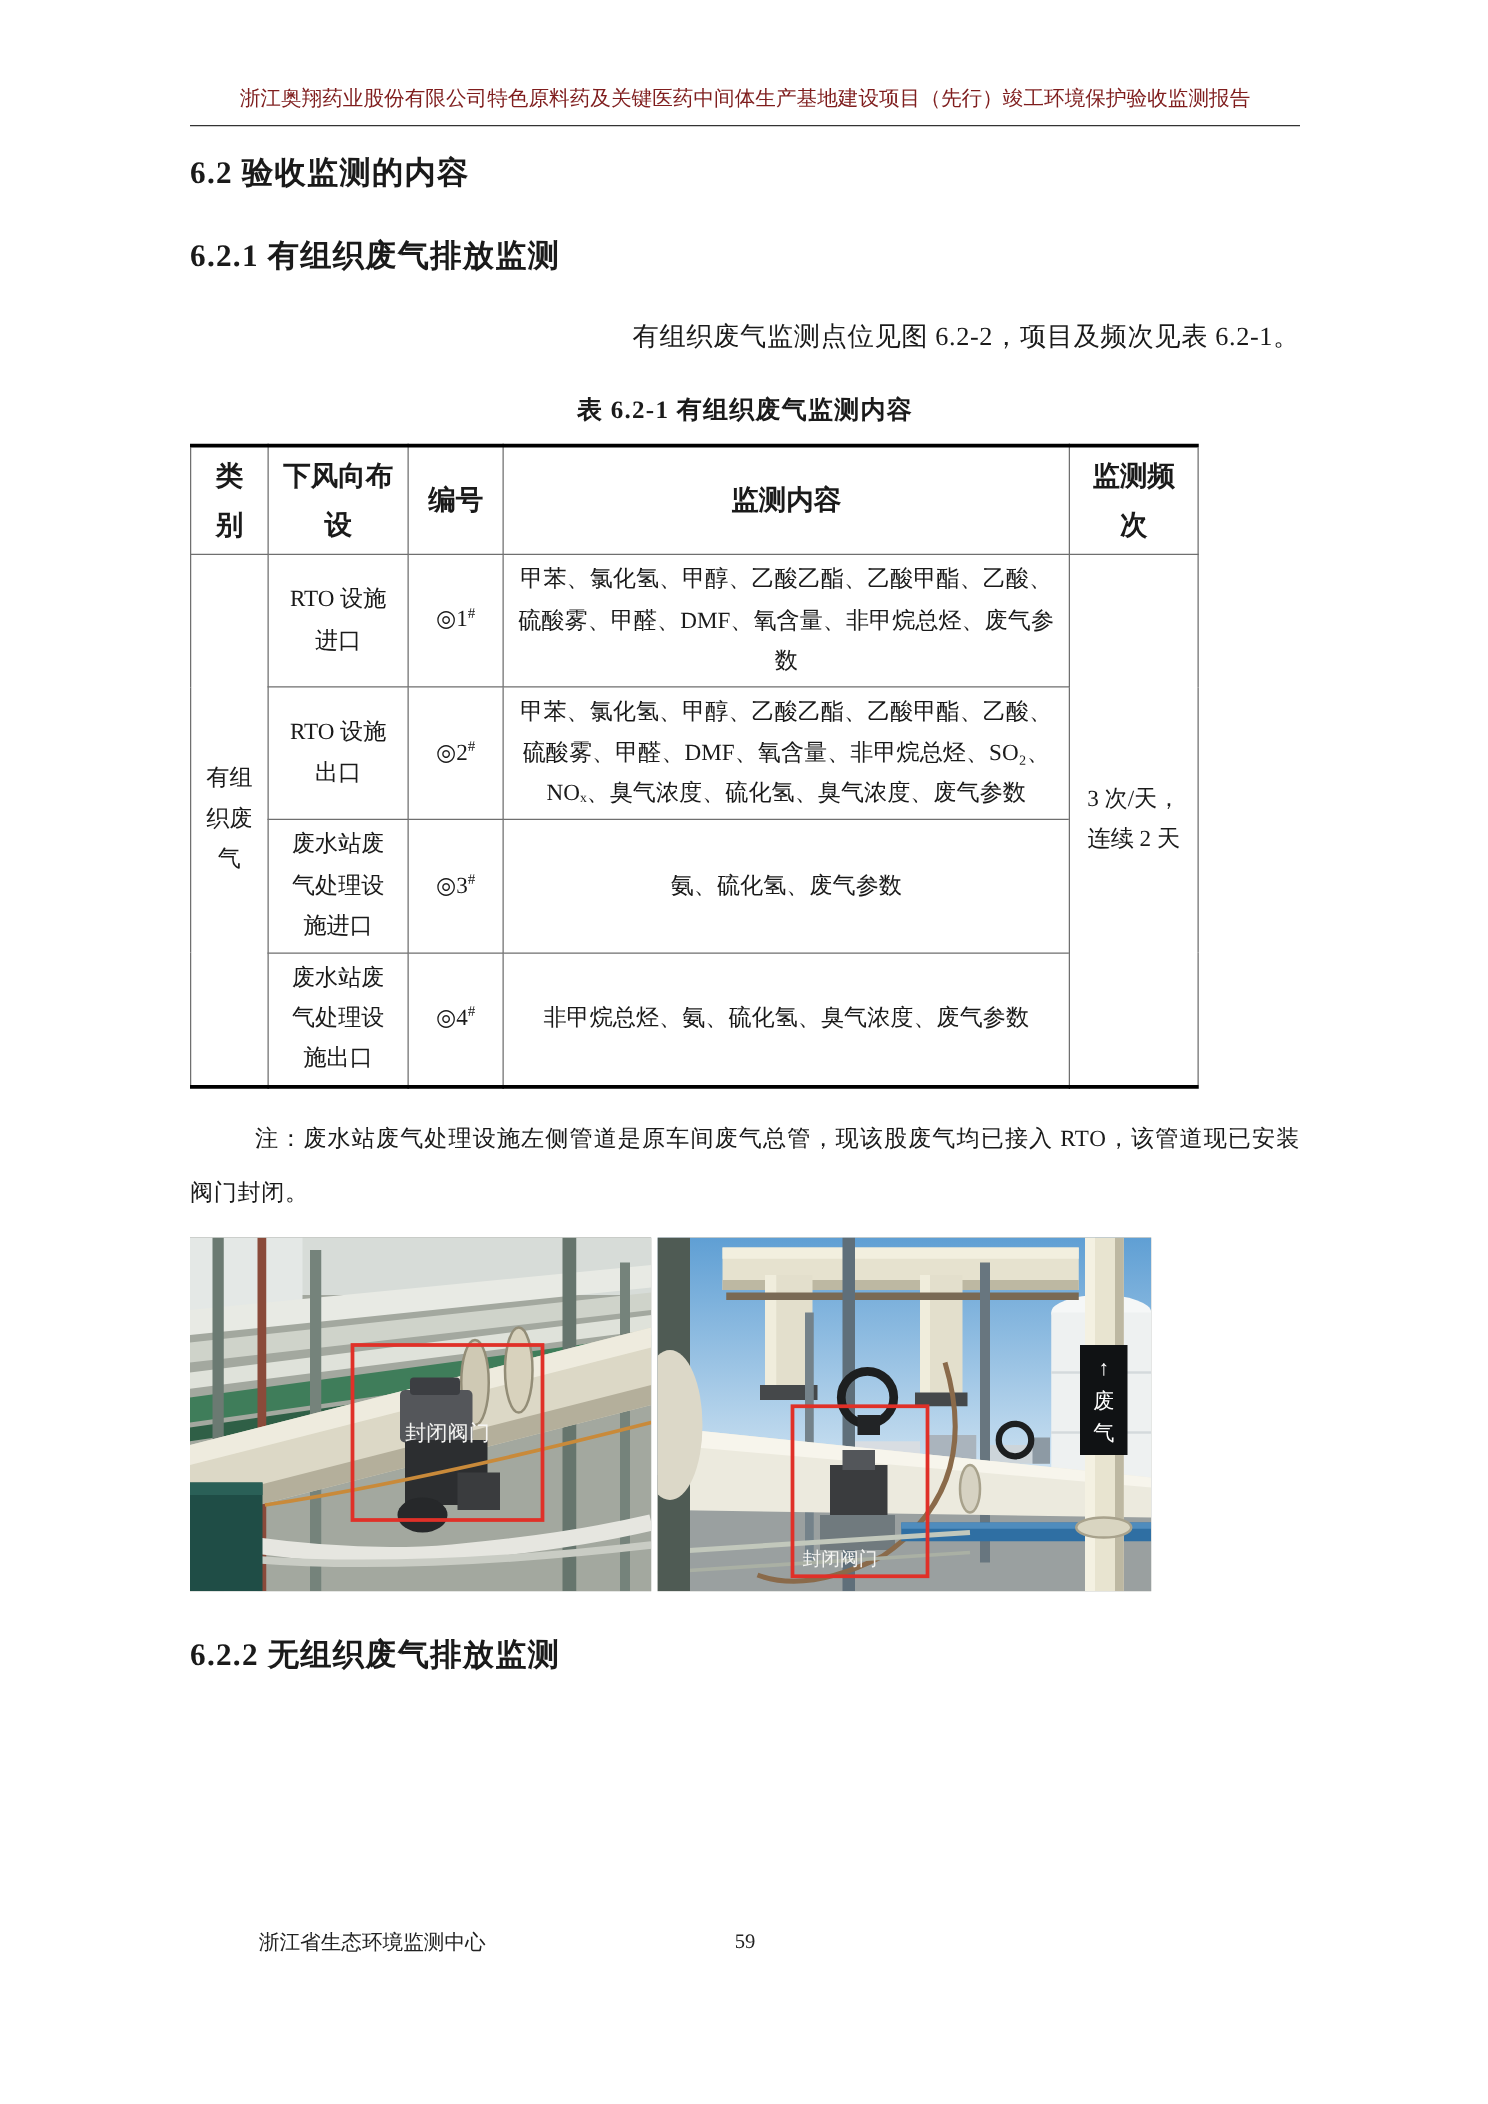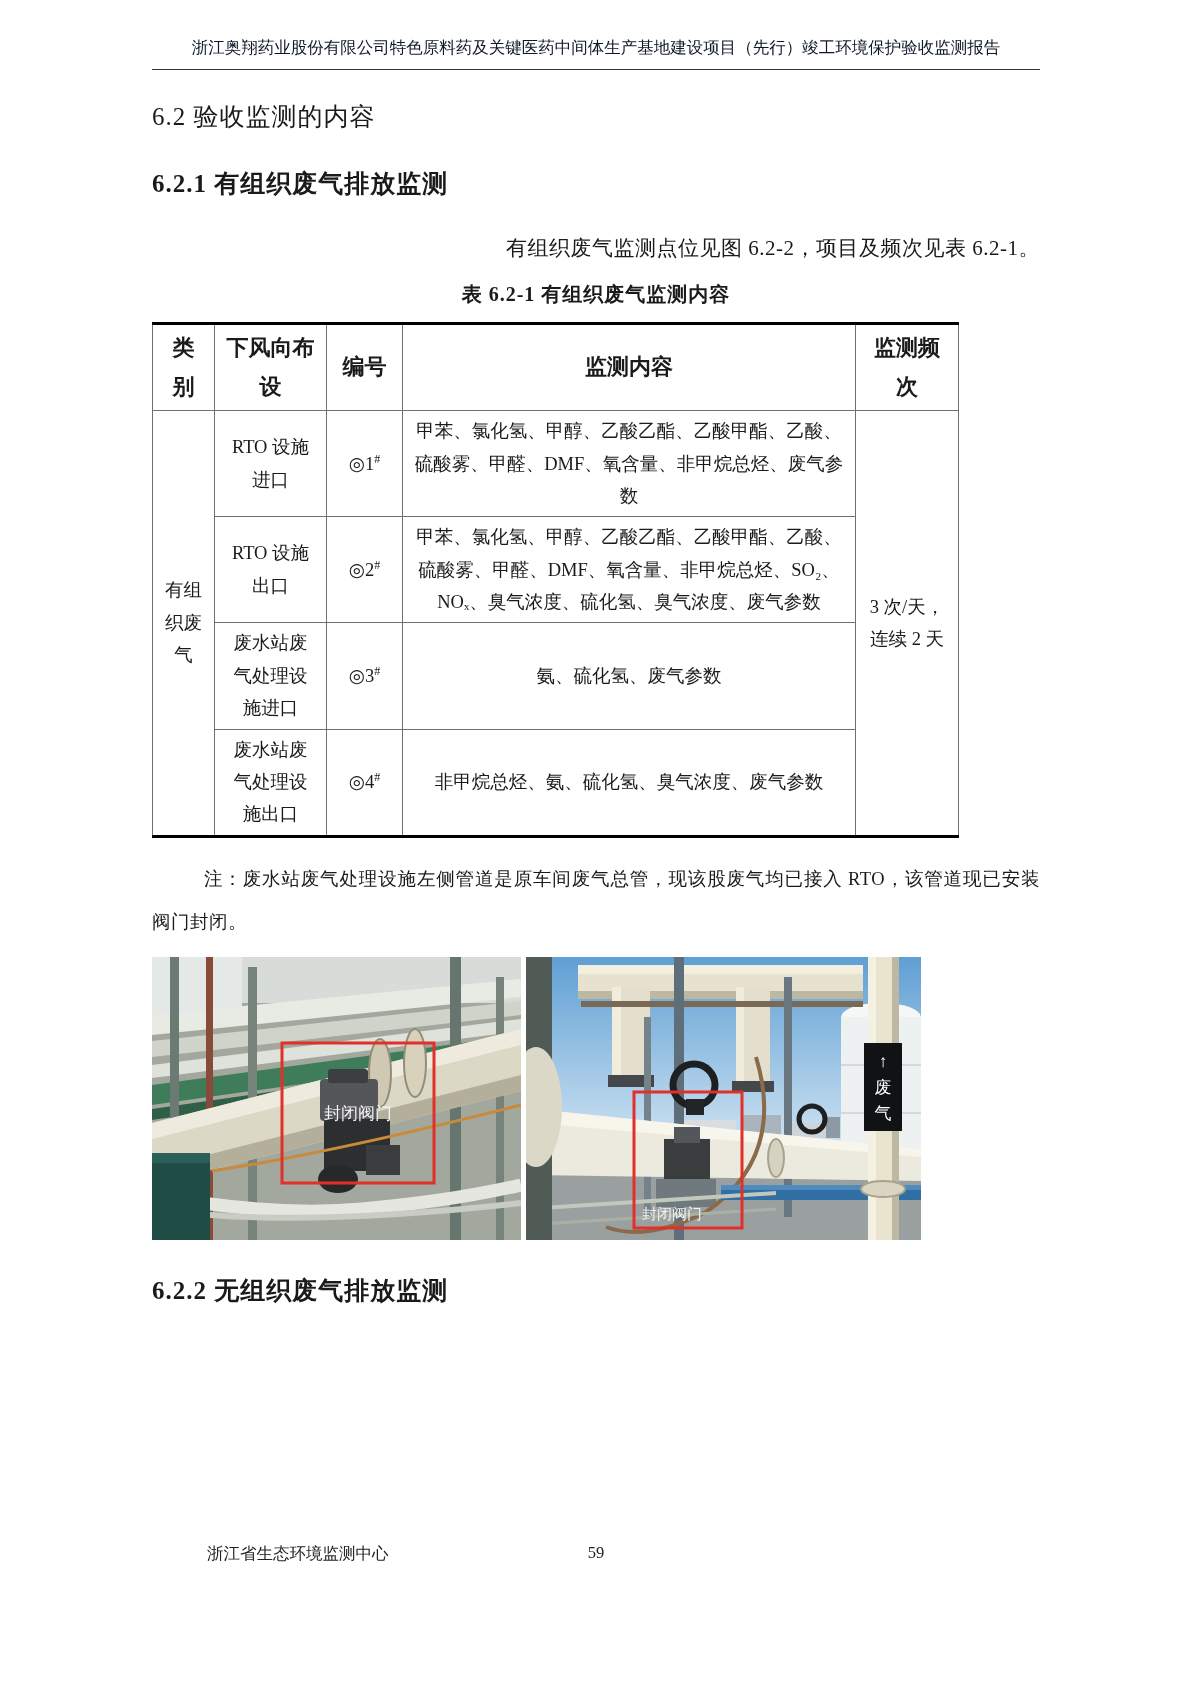--- a/index.html
+++ b/index.html
@@ -6,37 +6,37 @@
   html,body { background:#ffffff; }
   body {
     width:1190px; height:1683px; position:relative;
     font-family:"Liberation Serif","DejaVu Serif",serif;
     color:#1a1a1a;
   }
   .page { position:absolute; inset:0; }
   .content { position:absolute; left:152px; width:888px; top:0; }
 
   .doc-header {
-    margin-top:35px; text-align:center;
-    font-size:16.5px; line-height:1.55; color:#0f172a;
+    margin-top:66px; text-align:center;
+    font-size:16.5px; line-height:1.55; color:#7f1d1d;
     padding:0 2px 8px 2px;
     border-bottom:1.5px solid #333;
   }
 
-  h1.sec { font-size:25px; font-weight:normal; margin-top:30px; letter-spacing:1px; }
+  h1.sec { font-size:25px; font-weight:bold; margin-top:20px; letter-spacing:1px; }
   h2.sec { font-size:25px; font-weight:bold; margin-top:34px; letter-spacing:1px; }
 
   p.body-p {
     font-size:21px; margin-top:32px; line-height:1.6;
     text-indent:55px; letter-spacing:0.5px;text-align:right;
   }
   p.body-p.double { line-height:3.0; text-align:justify; margin-top:14px; }
 
   .tbl-caption {
-    text-align:center; font-weight:bold; font-size:20px; margin-top:16px;
+    text-align:center; font-weight:bold; font-size:20px; margin-top:28px;
     letter-spacing:1px;
   }
 
   table.mon {
     margin-top:14px; width:806px; border-collapse:collapse;
     border-top:3.5px solid #000; border-bottom:3.5px solid #000;
     font-size:18.5px; table-layout:fixed;
   }
   table.mon th, table.mon td {
     border:1px solid #6f6f6f; text-align:center; vertical-align:middle;

